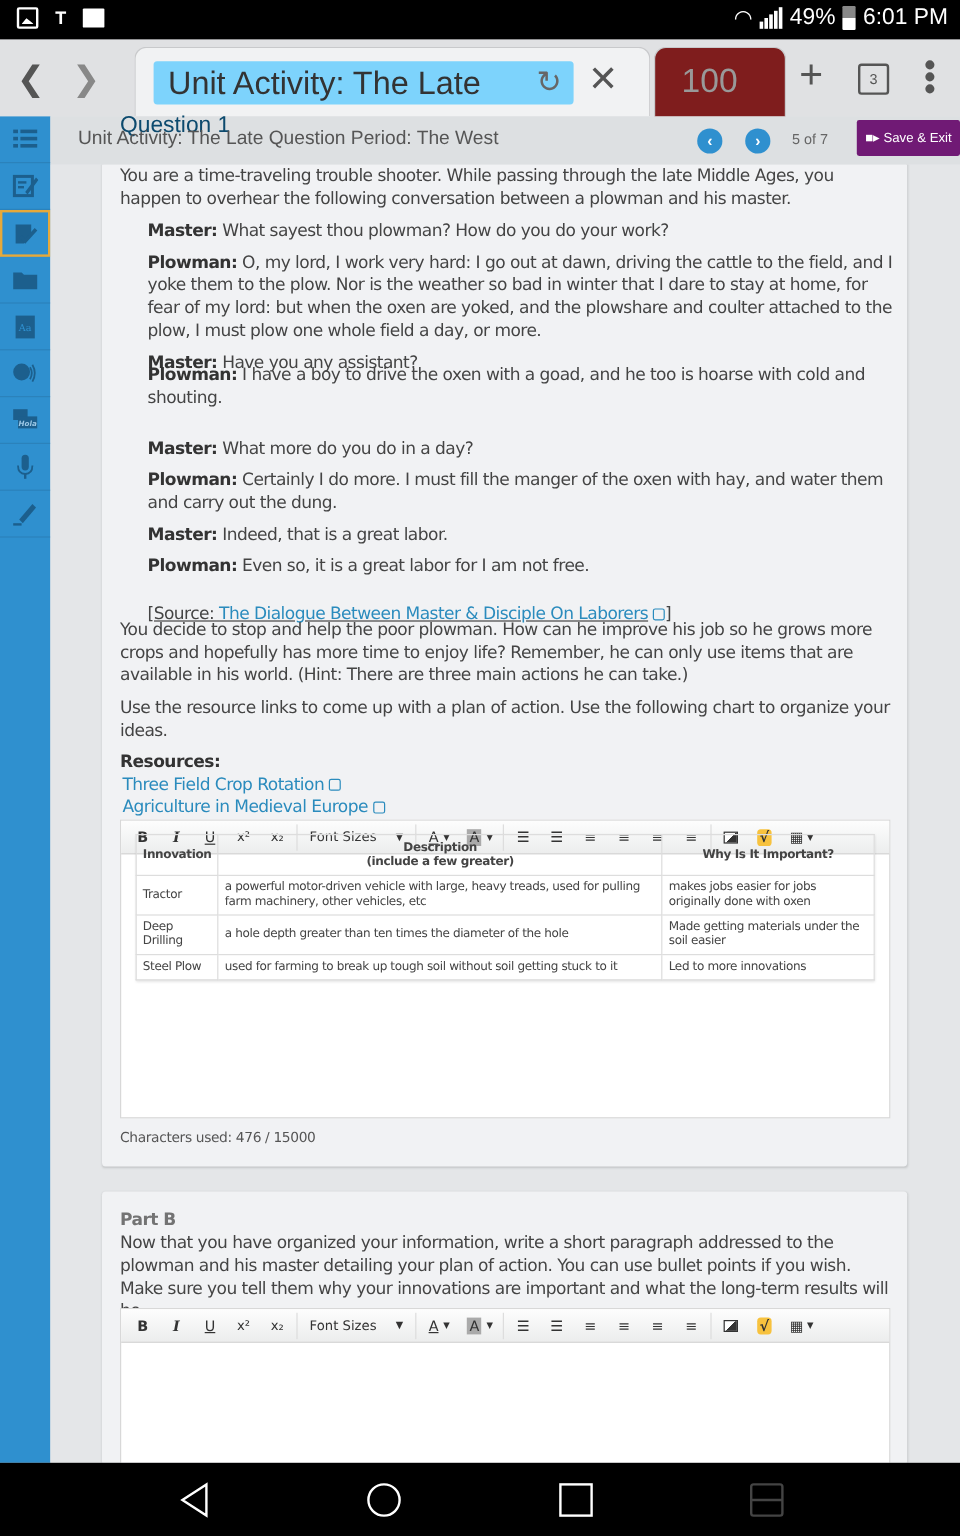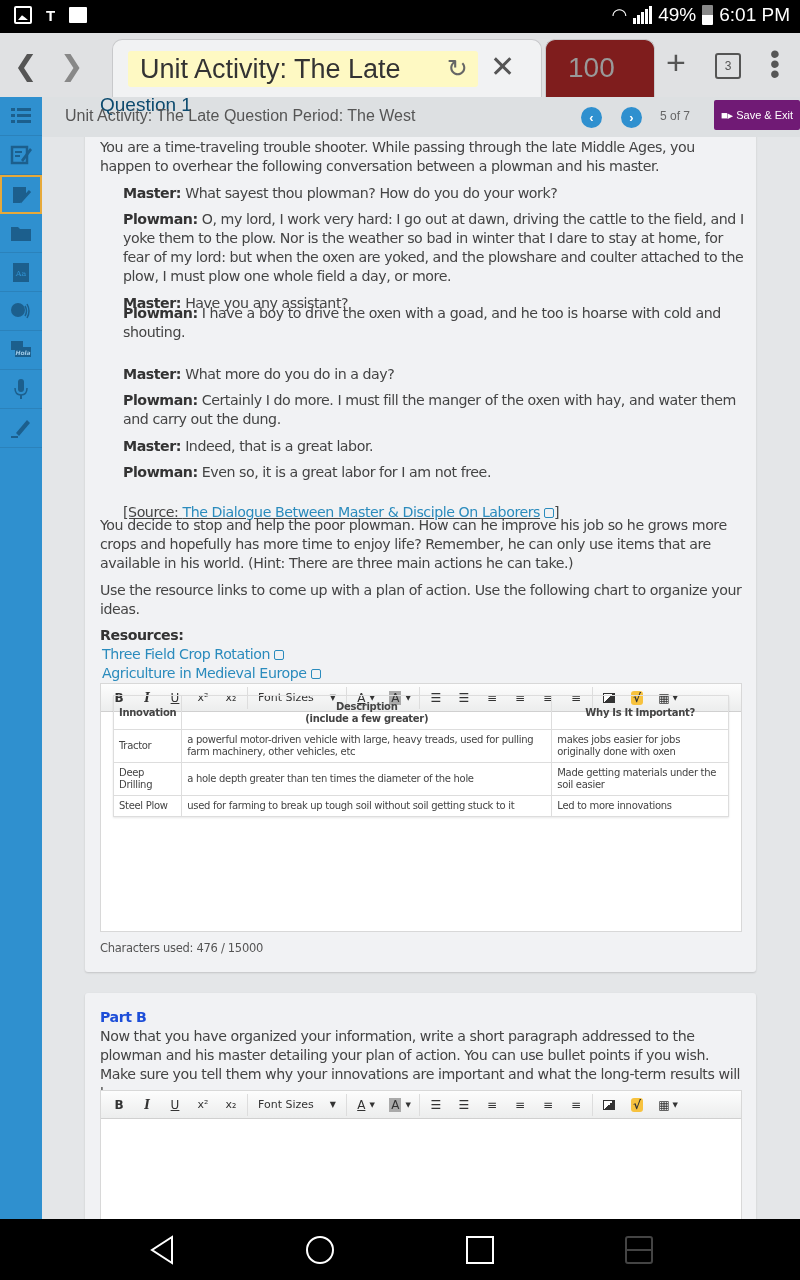--- a/index.html
+++ b/index.html
@@ -3,21 +3,21 @@
 <meta charset="utf-8">
 <style>
   * { box-sizing: border-box; margin: 0; padding: 0; }
   html, body { width: 800px; height: 1280px; overflow: hidden; background: #e4e6e8; font-family: "Liberation Sans", "DejaVu Sans", sans-serif; }
   .status-bar { position: absolute; top: 0; left: 0; width: 800px; height: 33px; background: #000; color: #fff; }
   .status-bar .left-icons { position: absolute; left: 14px; top: 6px; display: flex; gap: 14px; align-items: center; }
   .status-bar .right { position: absolute; right: 10px; top: 4px; display: flex; align-items: center; gap: 6px; font-size: 19px; }
   .browser-bar { position: absolute; top: 33px; left: 0; width: 800px; height: 64px; background: #e0e1e3; }
   .nav-arrow { position: absolute; top: 16px; font-size: 28px; color: #555; }
   .active-tab { position: absolute; left: 112px; top: 6px; width: 430px; height: 58px; background: #f1f2f3; border: 1px solid #c8c9cb; border-bottom: none; border-radius: 10px 10px 0 0; transform: perspective(200px); }
-  .url-box { position: absolute; left: 128px; top: 18px; width: 350px; height: 36px; background: #fef9c3; border-radius: 3px; }
+  .url-box { position: absolute; left: 128px; top: 18px; width: 350px; height: 36px; background: #7dd3fc; border-radius: 3px; }
   .url-text { position: absolute; left: 12px; top: 3px; font-size: 27px; color: #333; font-family: "Liberation Sans", sans-serif; white-space: nowrap; }
   .reload { position: absolute; right: 10px; top: 3px; font-size: 25px; color: #666; }
   .tab-close { position: absolute; left: 490px; top: 16px; font-size: 30px; color: #555; }
   .inactive-tab { position: absolute; left: 545px; top: 6px; width: 110px; height: 58px; background: #7f1d1d; border: 1px solid #c8c9cb; border-bottom: none; border-radius: 10px 10px 0 0; }
   .inactive-tab span { position: absolute; left: 22px; top: 12px; font-size: 28px; color: #999; }
   .plus { position: absolute; left: 666px; top: 10px; font-size: 34px; color: #555; }
   .tabs-count { position: absolute; left: 715px; top: 20px; width: 26px; height: 26px; border: 2px solid #555; border-radius: 3px; font-size: 12px; color: #555; text-align: center; line-height: 22px; }
   .menu-dots { position: absolute; left: 770px; top: 16px; font-size: 28px; color: #555; line-height: 10px; }
   .sidebar { position: absolute; left: 0; top: 97px; width: 42px; height: 1122px; background: #2f90cf; }
   .side-item { width: 42px; height: 39px; display: flex; align-items: center; justify-content: center; border-bottom: 1px solid #2b82bb; }
@@ -266,21 +266,21 @@
           <td> used for farming to break up tough soil without soil getting stuck to it</td>
           <td> Led to more innovations</td>
         </tr>
       </tbody>
         </table>
     </div>
     <div class="chars" style="top:824px;">Characters used: 476 / 15000</div>
   </div>
 
   <div class="card card-b">
-    <div class="para text" style="top:15px;font-weight:bold;color:#1d4ed8;">Part B</div>
+    <div class="para text" style="top:15px;font-weight:bold;color:#737373;">Part B</div>
     <div class="para text" style="top:34px;">Now that you have organized your information, write a short paragraph addressed to the plowman and his master detailing your plan of action. You can use bullet points if you wish. Make sure you tell them why your innovations are important and what the long-term results will be.</div>
     <div class="editor" style="top:97px;height:220px;">
       <div class="toolbar">
         <div class="tb">
             <b>B</b>
           </div>
         <div class="tb">
             <i style="font-family:'DejaVu Serif',serif;font-weight:bold;">I</i>
           </div>
         <div class="tb">

